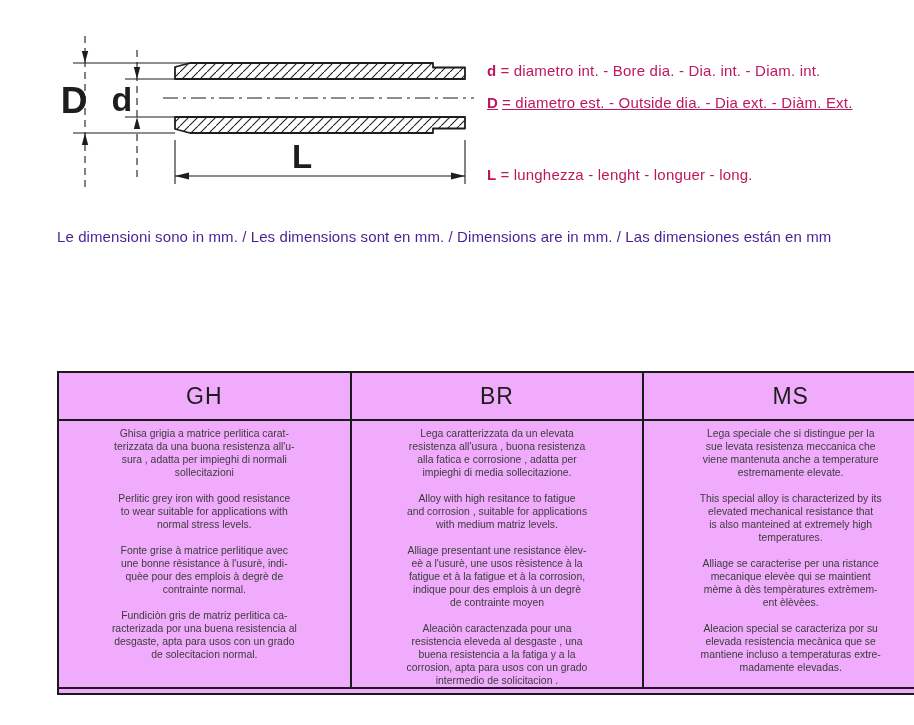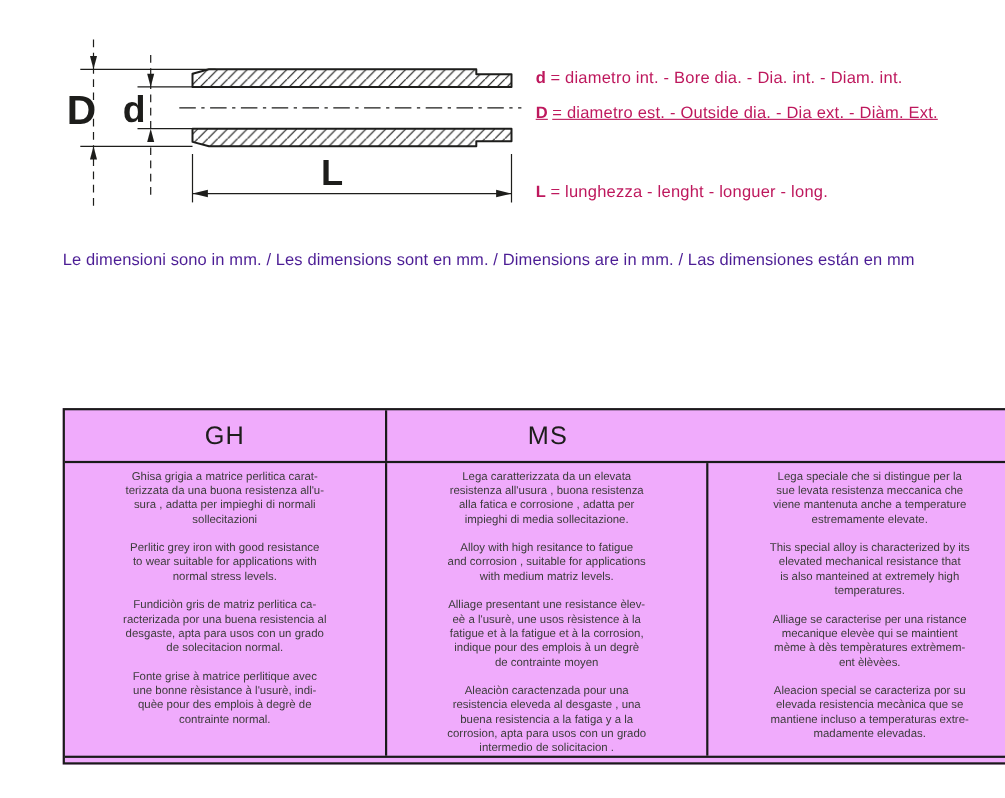--- a/index.html
+++ b/index.html
@@ -90,39 +90,40 @@
   </div>
   <div class="legend-item" id="legend-2">
     <span class="k">L</span><span>= lunghezza - lenght - longuer - long.</span>
   </div>
 
   <div class="dim-note">Le dimensioni sono in mm. / Les dimensions sont en mm. / Dimensions are in mm. / Las dimensiones están en mm</div>
 
   <div class="spec-table">
     <div class="spec-header">
       <div>GH</div>
+      <div>BR</div>
       <div>MS</div>
     </div>
     <div class="spec-body">
       <div>
           <p class="spec-par">Ghisa grigia a matrice perlitica carat-
 terizzata da una buona resistenza all'u-
 sura , adatta per impieghi di normali
 sollecitazioni</p>
           <p class="spec-par">Perlitic grey iron with good resistance
 to wear suitable for applications with
 normal stress levels.</p>
+          <p class="spec-par">Fonte grise à matrice perlitique avec
+une bonne rèsistance à l'usurè, indi-
+quèe pour des emplois à degrè de
+contrainte normal.</p>
           <p class="spec-par">Fundiciòn gris de matriz perlitica ca-
 racterizada por una buena resistencia al
 desgaste, apta para usos con un grado
 de solecitacion normal.</p>
-          <p class="spec-par">Fonte grise à matrice perlitique avec
-une bonne rèsistance à l'usurè, indi-
-quèe pour des emplois à degrè de
-contrainte normal.</p>
         </div>
       <div>
           <p class="spec-par">Lega caratterizzata da un elevata
 resistenza all'usura , buona resistenza
 alla fatica e corrosione , adatta per
 impieghi di media sollecitazione.</p>
           <p class="spec-par">Alloy with high resitance to fatigue
 and corrosion , suitable for applications
 with medium matriz levels.</p>
           <p class="spec-par">Alliage presentant une resistance èlev-

